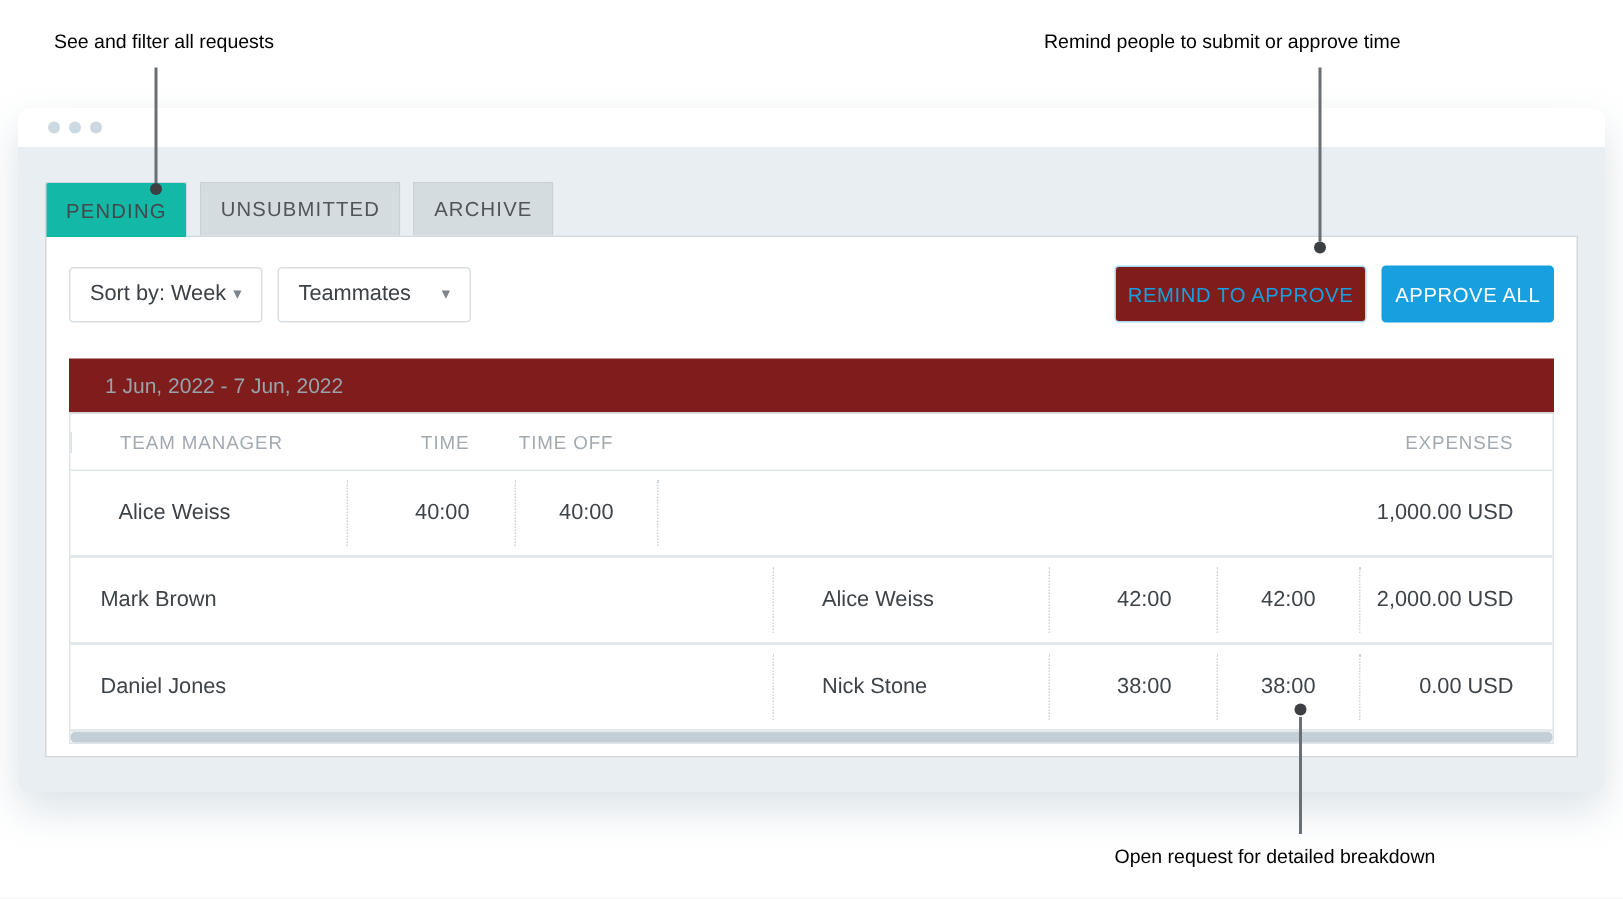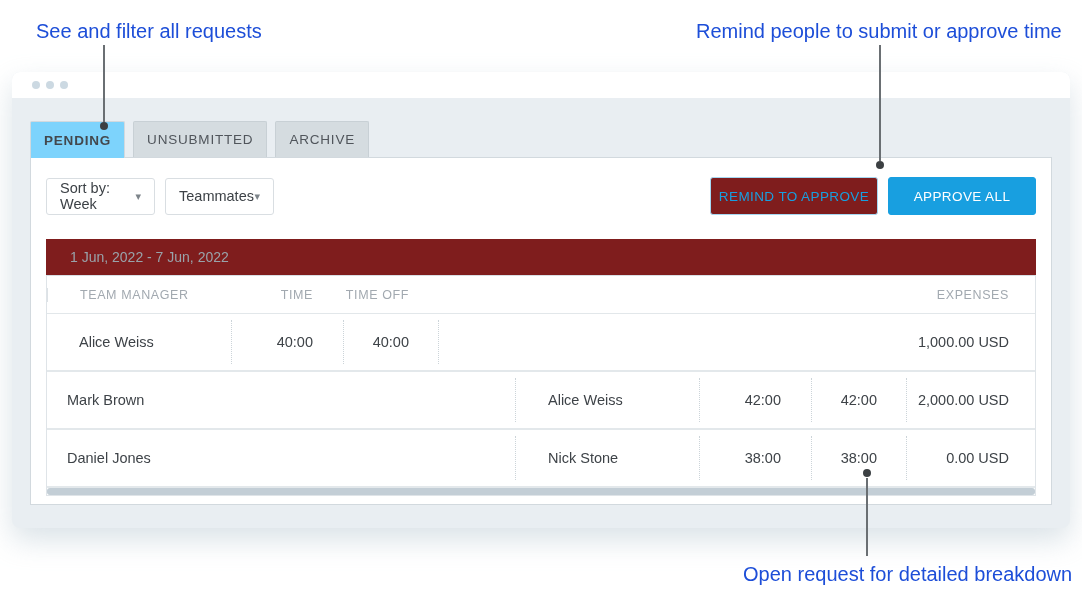--- a/index.html
+++ b/index.html
@@ -8,22 +8,22 @@
     font-family:"Liberation Sans", sans-serif;
     background:#ffffff;
     position:relative;
     overflow:hidden;
   }
   .stage { position:absolute; inset:0; }
 
   
   .annotation {
     position:absolute;
-    font-size:20px;
-    color:#1d4ed8;
+    font-size:13px;
+    color:#000000;
     z-index:10;
     white-space:nowrap;
   }
   .ann-top-left  { left:36px;  top:20px; }
   .ann-top-right { left:696px; top:20px; }
   .ann-bottom    { left:743px; top:563px; }
 
   .connector {
     position:absolute;
     width:2px;
@@ -87,46 +87,45 @@
     letter-spacing:0.8px;
     color:#50555b;
     background:#d5dce0;
     border:1px solid #c8d0d5;
     border-bottom:none;
     border-radius:2px 2px 0 0;
     cursor:default;
     min-width:86px;
   }
   .tab.active {
-    background:#7dd3fc;
+    background:#14b8a6;
     border-color:#d2d9de;
     color:#43484d;
     margin-bottom:-1px;
     height:37px;
-    font-weight:bold;
   }
 
   
   .panel {
     position:relative;
     margin:0 18px;
     height:348px;
     background:#ffffff;
     border:1px solid #d2d9de;
     z-index:1;
   }
 
   
   .toolbar {
     display:flex;
     align-items:center;
     padding:19px 15px 0 15px;
   }
   .dropdown {
-    width:109px;
+    width:129px;
     height:37px;
     border:1px solid #d9dee2;
     border-radius:3px;
     background:#fff;
     display:flex;
     align-items:center;
     justify-content:space-between;
     padding:0 13px;
     font-size:14.5px;
     color:#3c4146;
@@ -147,21 +146,21 @@
     justify-content:center;
   }
   .btn-outline {
     width:168px;
     background:#7f1d1d;
     border:1px solid #a5d8f2;
     color:#189fe0;
     margin-right:10px;
   }
   .btn-solid {
-    width:148px;
+    width:115px;
     background:#189fe0;
     border:1px solid #189fe0;
     color:#ffffff;
   }
 
   
   .datebar {
     margin:24px 15px 0 15px;
     height:36px;
     background:#7f1d1d;

